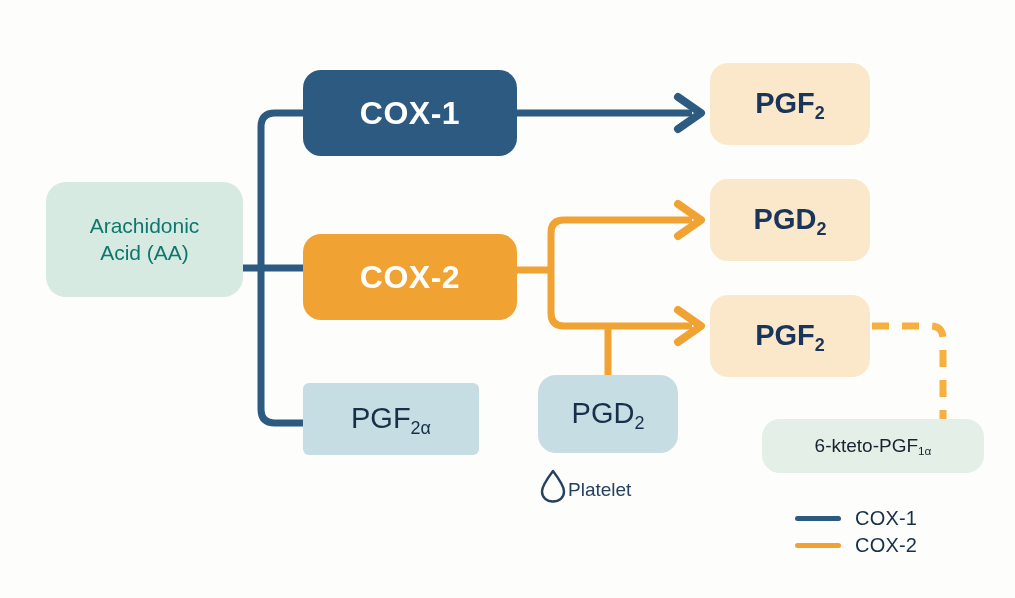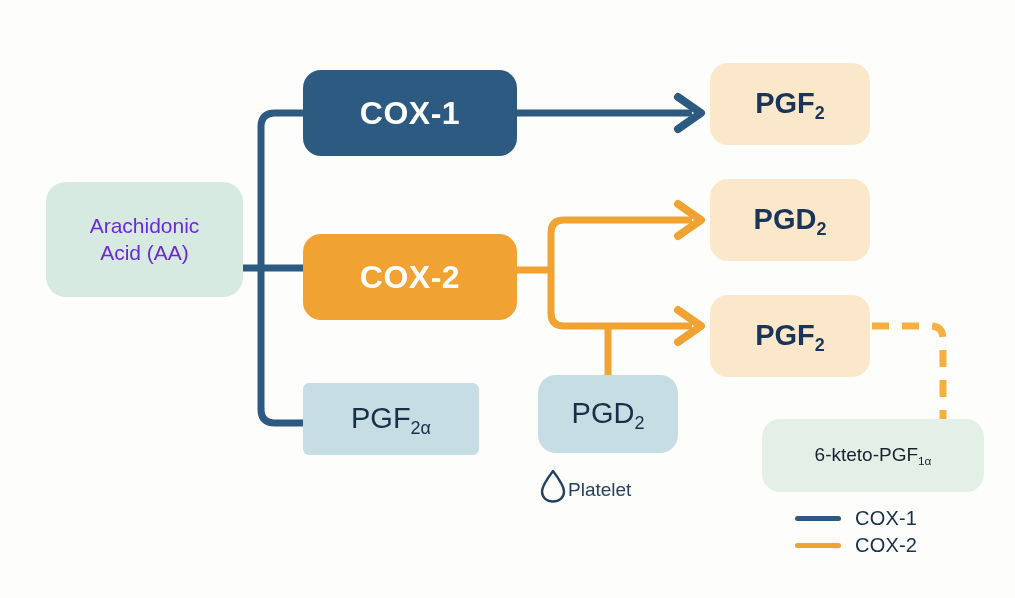--- a/index.html
+++ b/index.html
@@ -38,21 +38,21 @@
     position: relative;
     top: 0.30em;
     letter-spacing: 0;
   }
 
   
   #node-aa {
     left: 46px; top: 182px; width: 197px; height: 115px;
     background: #d6eae2;
     border-radius: 20px;
-    color: #6d28d9;
+    color: #0f766e;
     font-size: 21px;
     font-weight: 400;
     white-space: normal;
     padding: 0 14px;
   }
   #node-cox1 {
     left: 303px; top: 70px; width: 214px; height: 86px;
     background: #2c5a80;
     border-radius: 18px;
     color: #ffffff;
@@ -103,21 +103,21 @@
   }
   #node-pgd2-platelet {
     left: 538px; top: 375px; width: 140px; height: 78px;
     background: #c6dde3;
     border-radius: 18px;
     color: #17304a;
     font-size: 29px;
     font-weight: 500;
   }
   #node-keto {
-    left: 762px; top: 419px; width: 222px; height: 73px;
+    left: 762px; top: 419px; width: 222px; height: 54px;
     background: #e4efe8;
     border-radius: 18px;
     color: #17232e;
     font-size: 19px;
     font-weight: 500;
   }
 
   
   #platelet-group {
     position: absolute;

